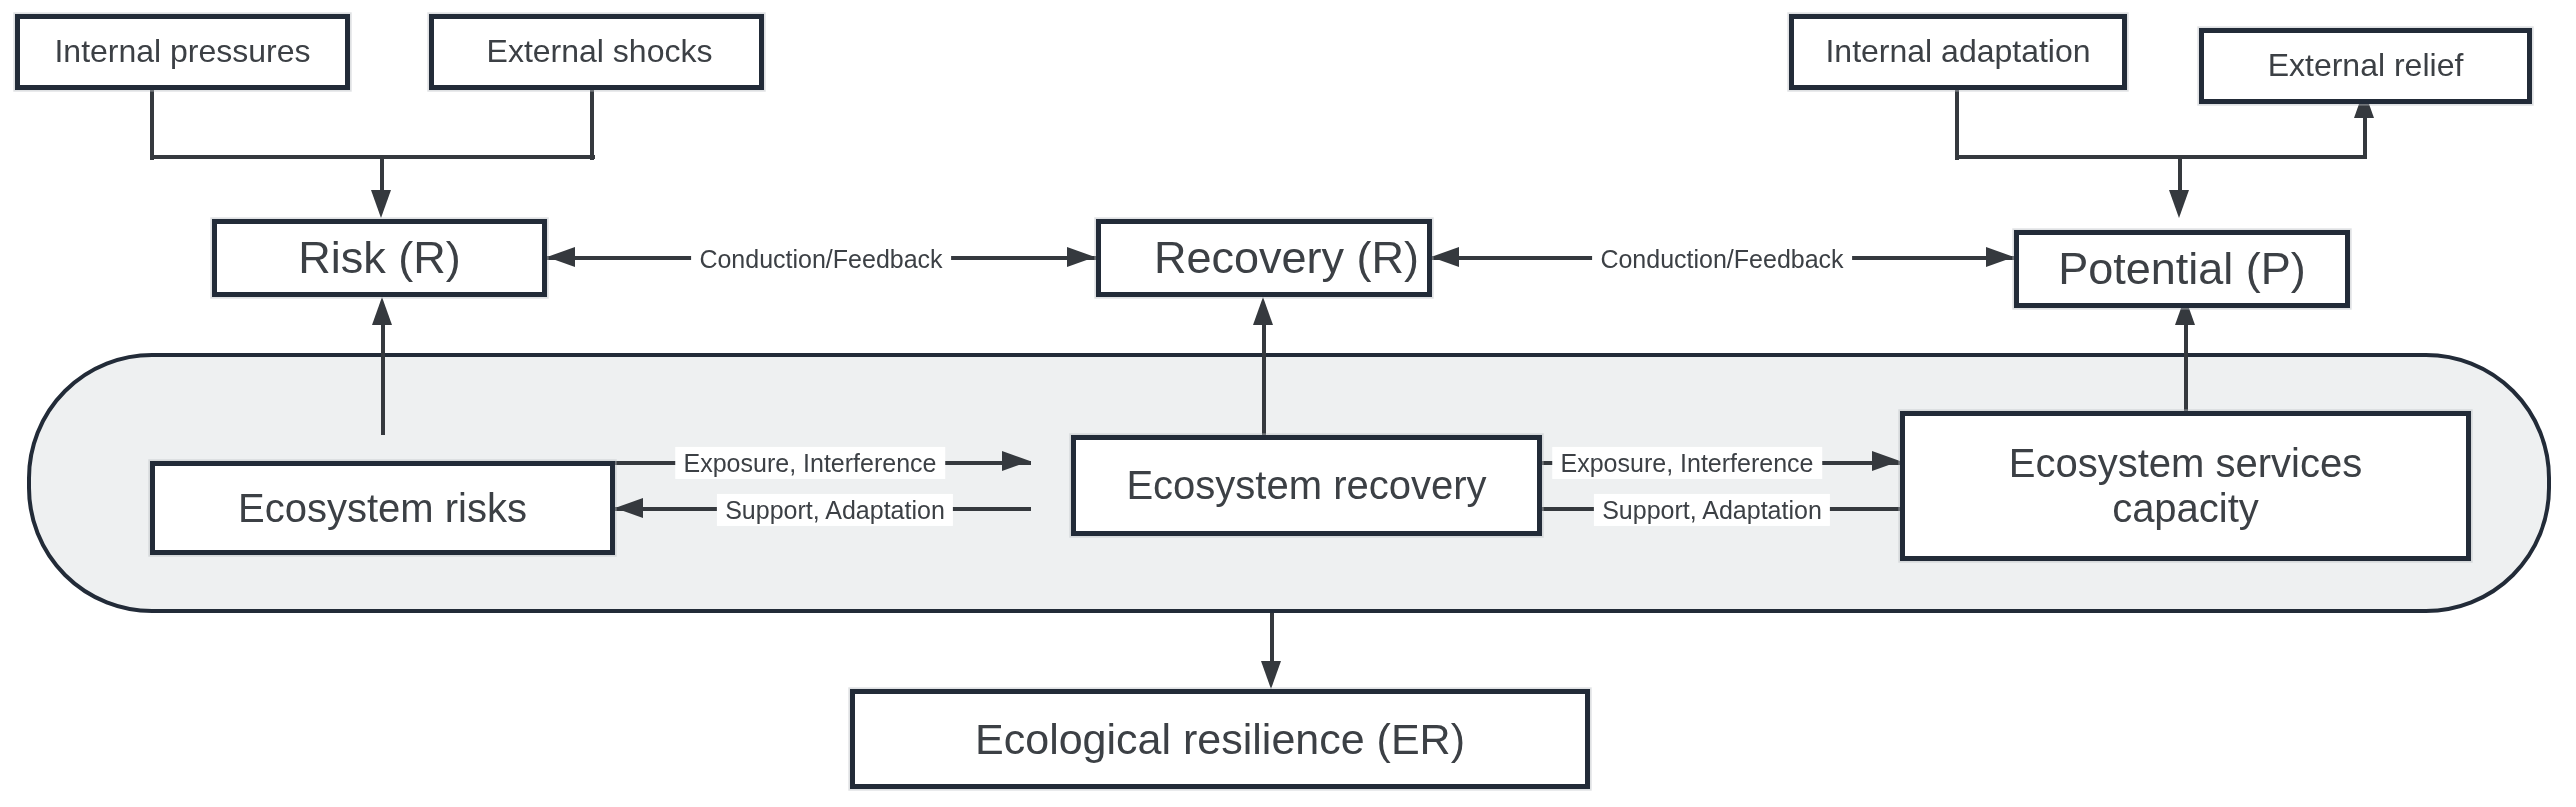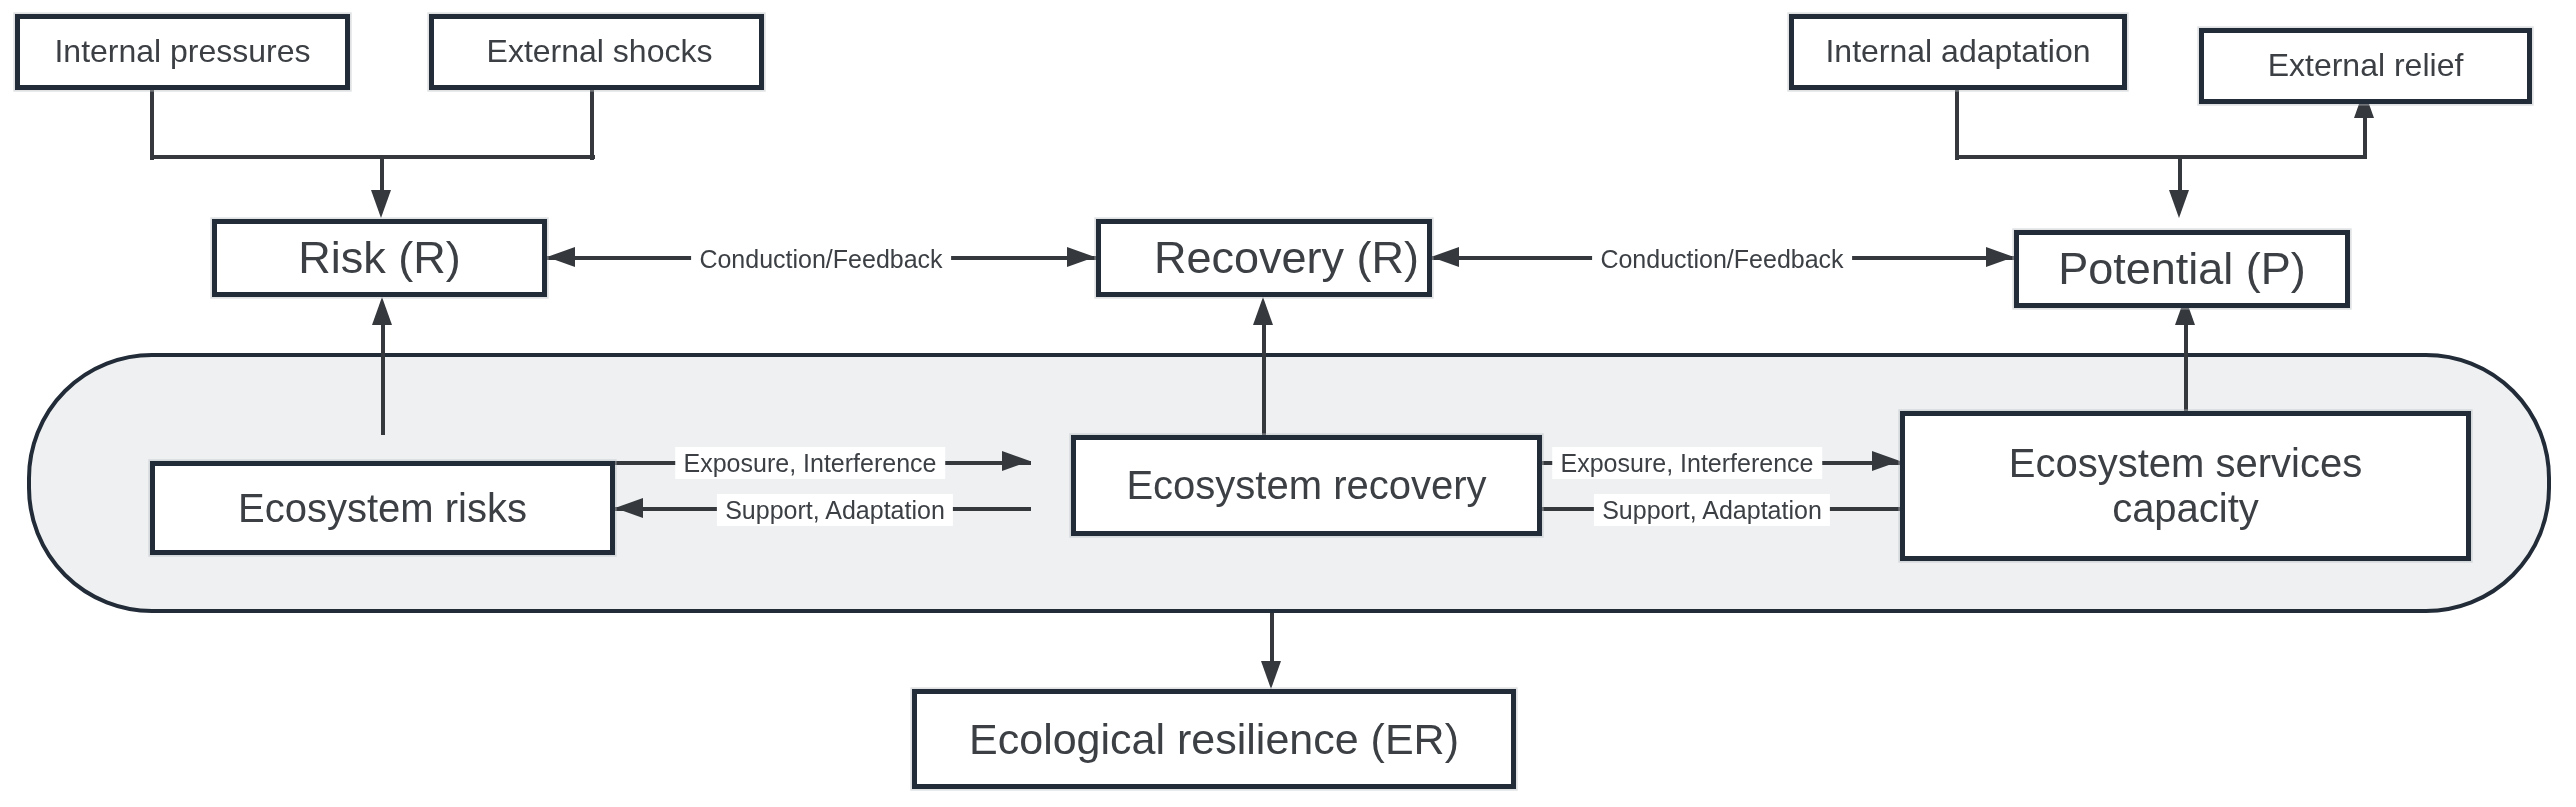--- a/index.html
+++ b/index.html
@@ -138,18 +138,18 @@
   </div>
 
   <div class="box fs-eco" style="left:1031px;top:435px;width:471px;height:101px;margin-left:40px;">
     <span class="lbl">Ecosystem recovery</span>
   </div>
 
   <div class="box fs-eco" style="left:1900px;top:411px;width:571px;height:150px;">
     <span class="lbl" style="width:432px;">Ecosystem services capacity</span>
   </div>
 
-  <div class="box fs-bottom" style="left:912px;top:689px;width:604px;height:100px;">
+  <div class="box fs-bottom" style="left:850px;top:689px;width:740px;height:100px;">
     <span class="lbl">Ecological resilience (ER)</span>
   </div>
 
 </div>
 
 
 </body></html>

